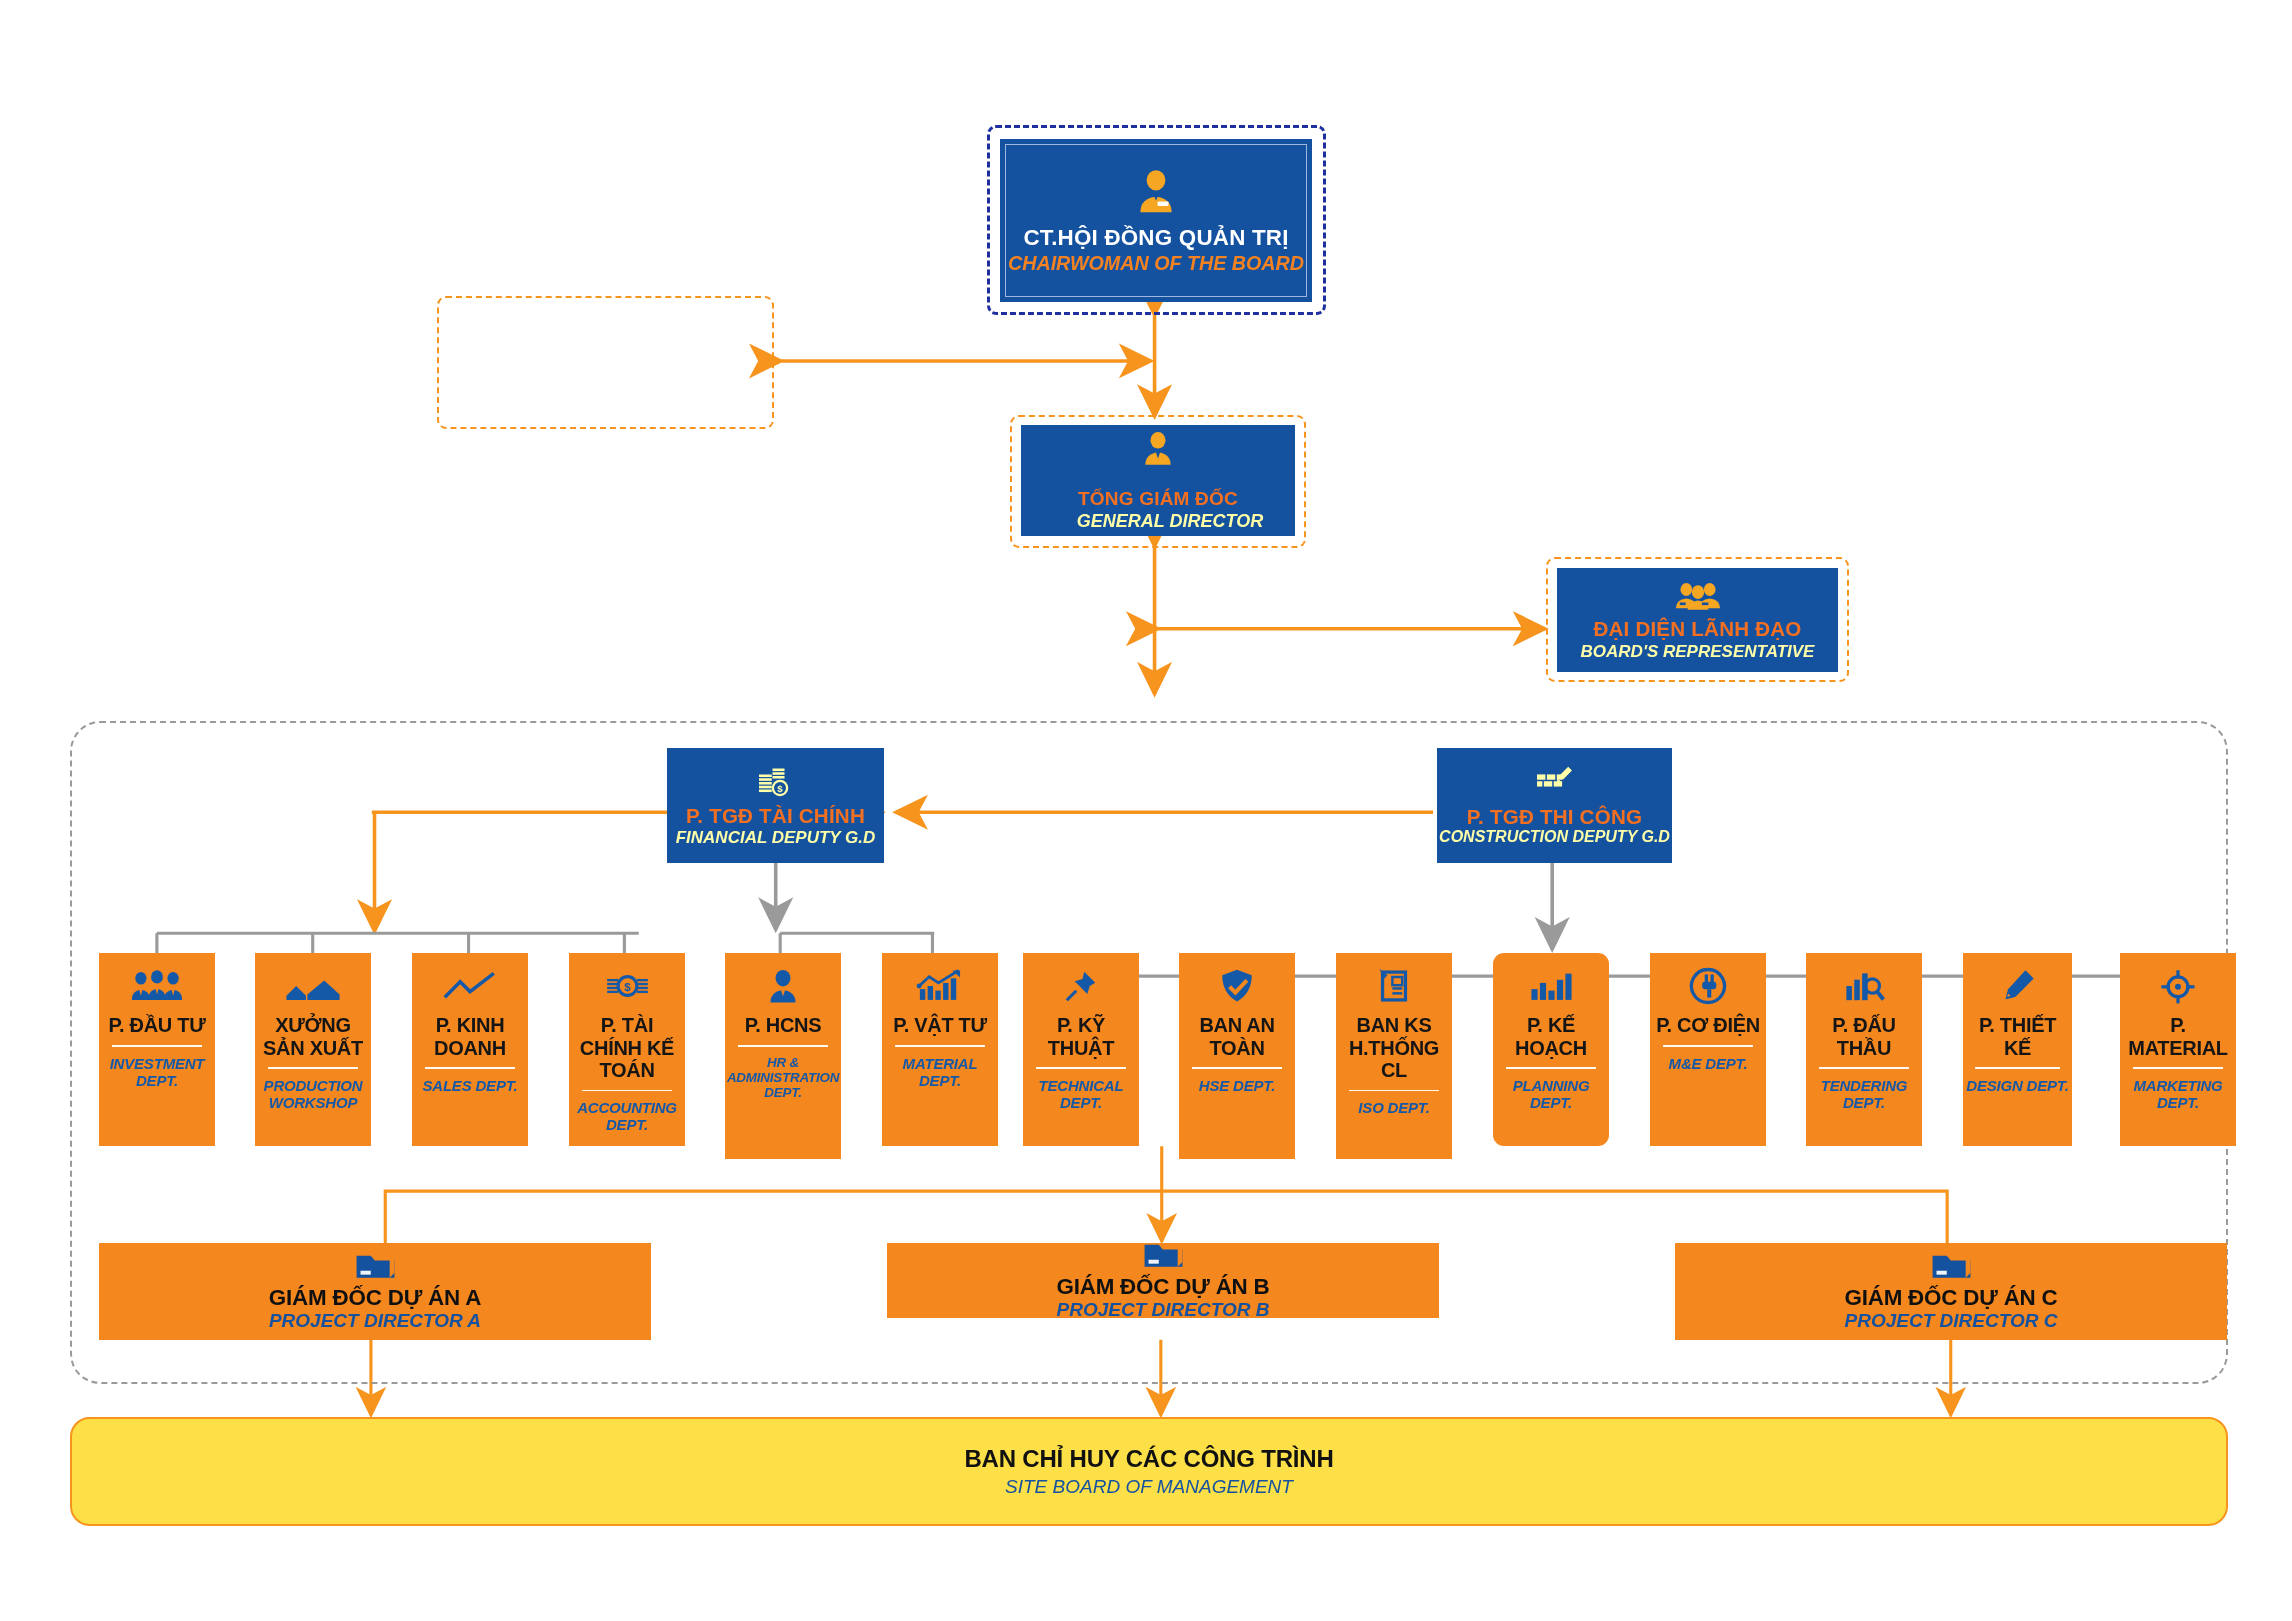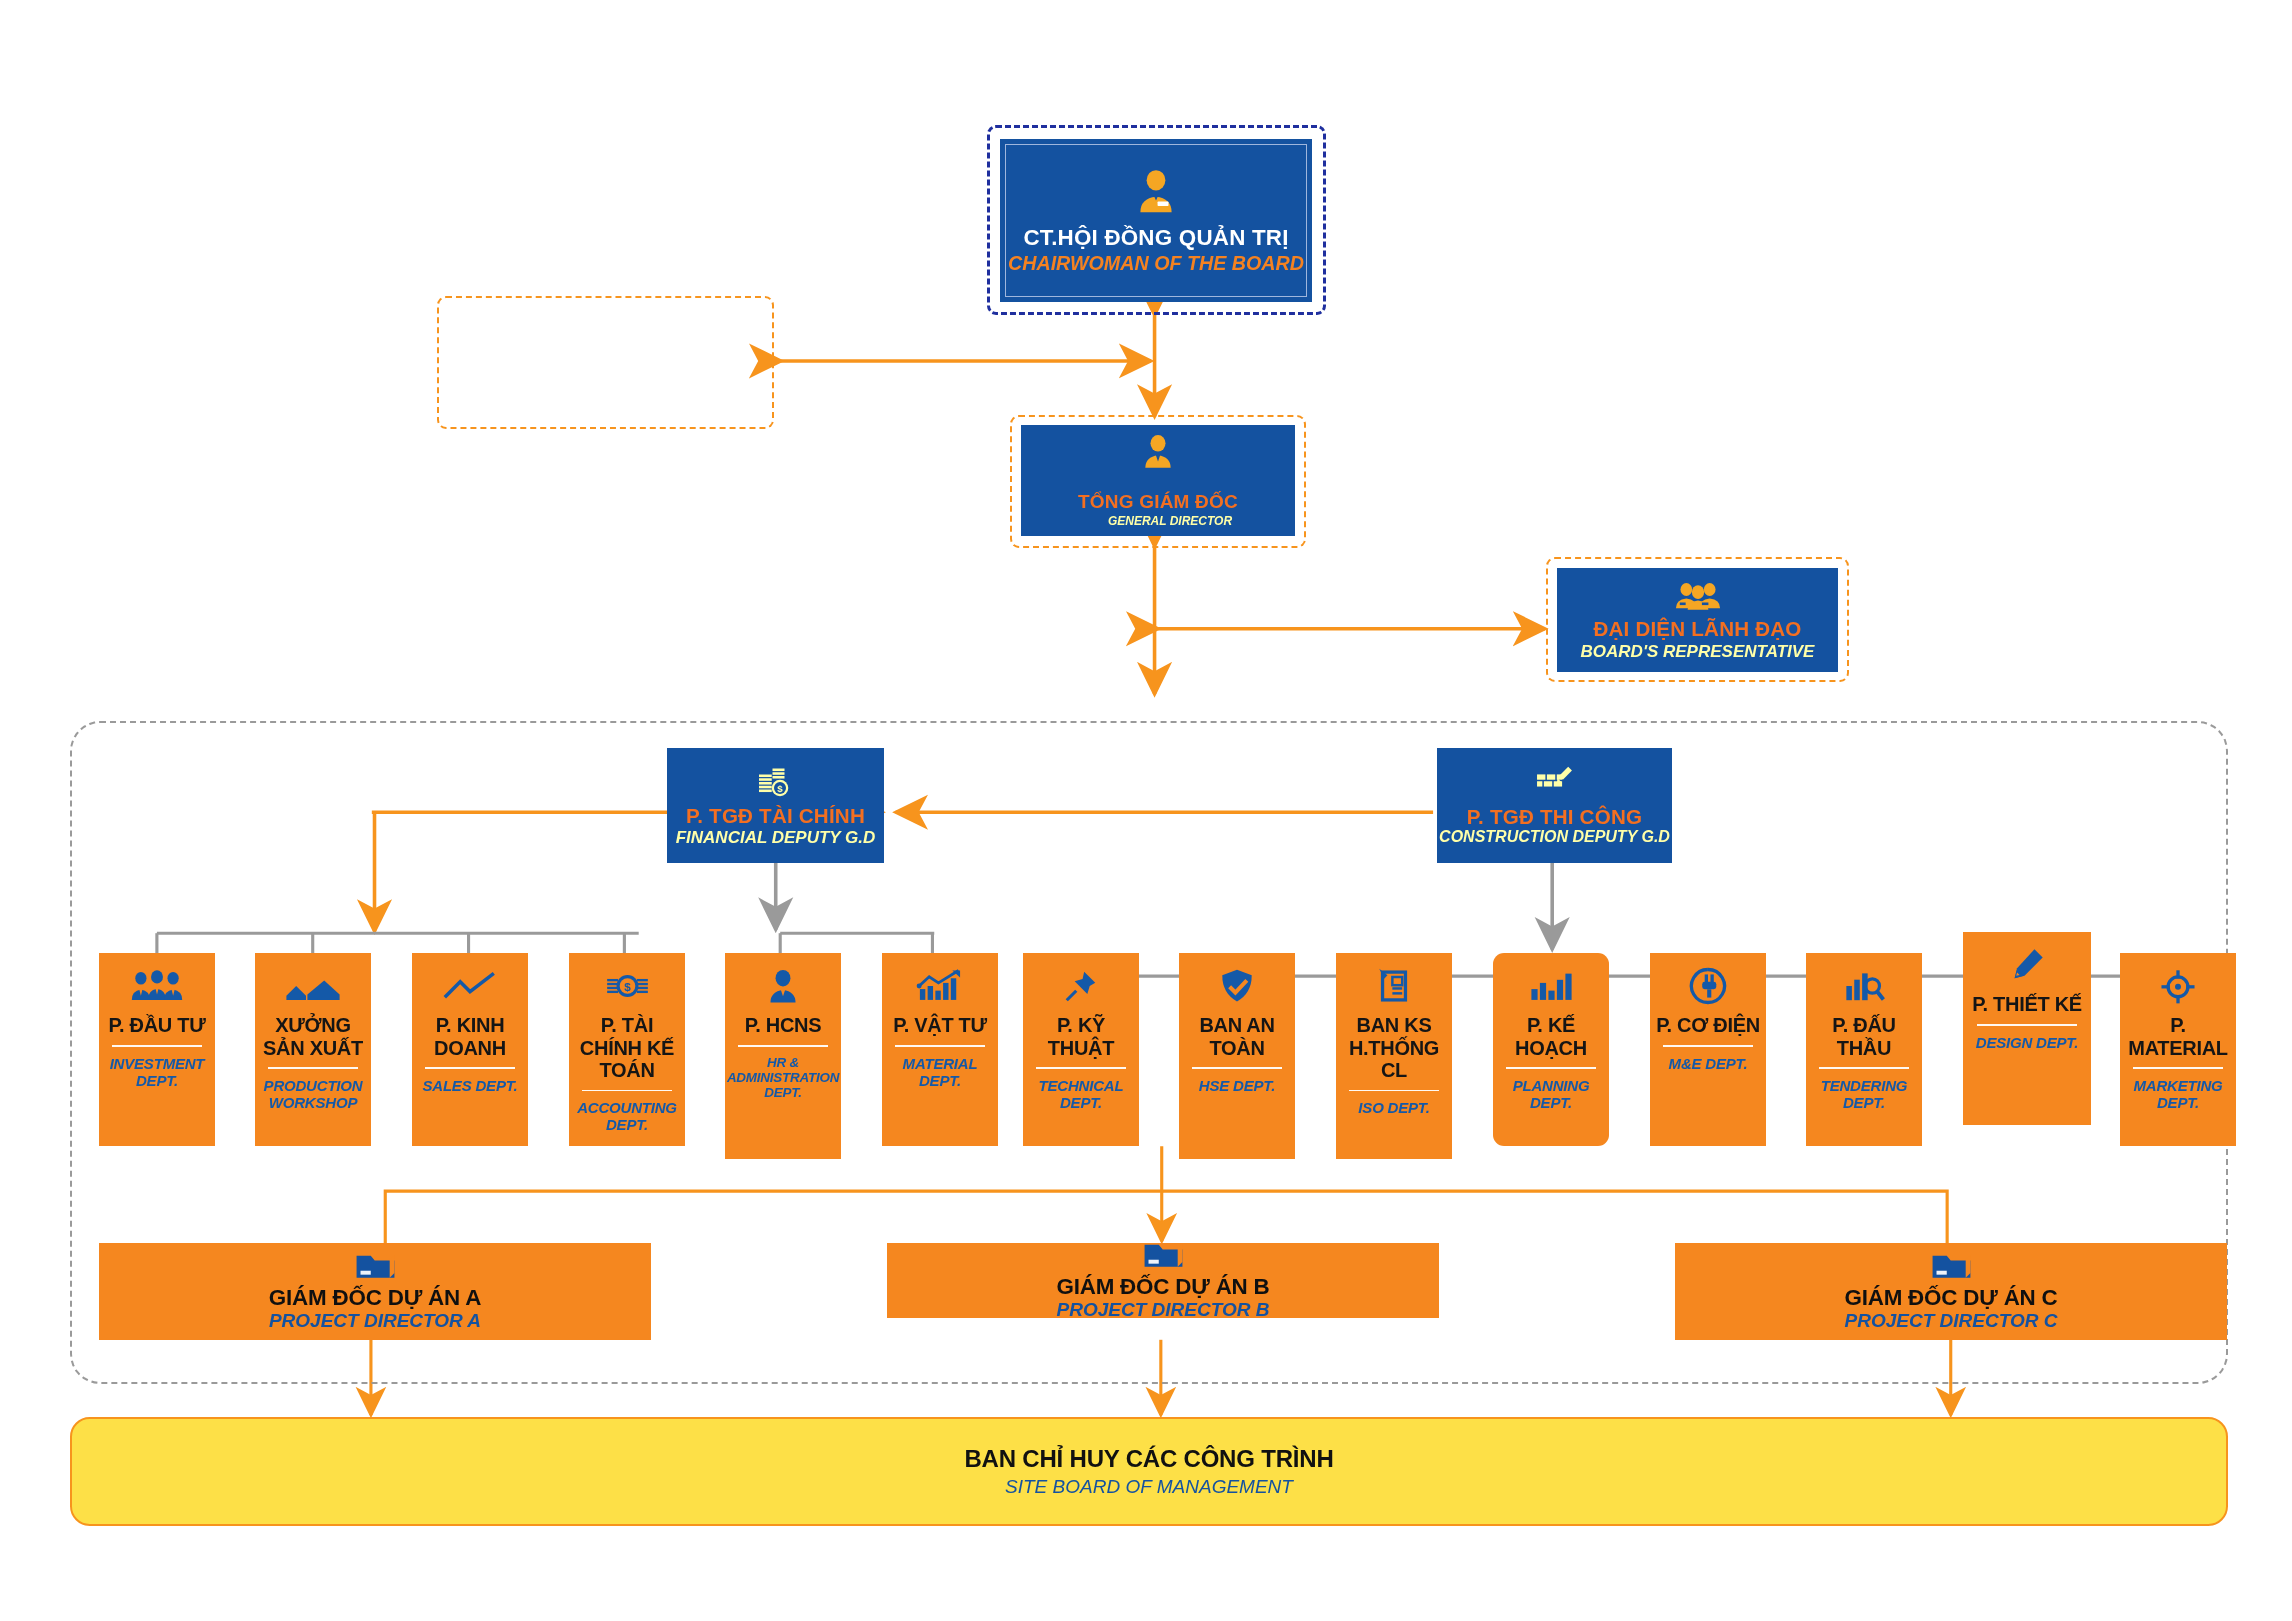--- a/index.html
+++ b/index.html
@@ -170,21 +170,21 @@
   <div class="dashwrap dash-orange" style="left:1010px;top:415px;width:296px;height:133px;"></div>
   <div class="bluecard" style="left:1021px;top:425px;width:274px;height:111px;">
     <span class="ico">
       <svg width="38" height="38" viewBox="0 0 48 48">
         <ellipse cx="24" cy="13" rx="9.5" ry="10.5" fill="#f5a623"></ellipse>
         <path d="M8 44 q0-14 16-16 q16 2 16 16 z" fill="#f5a623"></path>
         <path d="M21 27 l3 9 l3-9z" fill="#1452a0"></path>
       </svg>
     </span>
     <div class="vn" style="font-size:19px;margin-top:18px;">TỔNG GIÁM ĐỐC</div>
-    <div class="en" style="font-size:12px;margin-top:2.7px;margin-left:24px;">GENERAL DIRECTOR</div>
+    <div class="en" style="font-size:18px;margin-top:2.7px;margin-left:24px;">GENERAL DIRECTOR</div>
   </div>
 
   <div class="dashwrap dash-orange" style="left:1546px;top:557px;width:303px;height:125px;"></div>
   <div class="bluecard" style="left:1557px;top:568px;width:281px;height:104px;">
     <span class="ico">
       <svg width="52" height="32" viewBox="0 0 80 46">
         <ellipse cx="22" cy="13" rx="9" ry="10" fill="#f5a623"></ellipse>
         <ellipse cx="58" cy="13" rx="9" ry="10" fill="#f5a623"></ellipse>
         <ellipse cx="40" cy="17" rx="9.5" ry="10.5" fill="#f5a623"></ellipse>
         <path d="M6 42 q0-13 16-15 q16 2 16 15 z" fill="#f5a623"></path>
@@ -418,21 +418,21 @@
         </g>
         <circle cx="36" cy="22" r="9" fill="none" stroke="#1459a8" stroke-width="4"></circle>
         <line x1="42" y1="29" x2="50" y2="39" stroke="#1459a8" stroke-width="5"></line>
       </svg>
     </span>
     <div class="vn">P. ĐẤU THẦU</div>
     <div class="rule"></div>
     <div class="en">TENDERING DEPT.</div>
   </div>
 
-  <div class="dept" style="left:1963px;top:932px;width:128px;height:193px;">
+  <div class="dept" style="left:1963px;top:953px;width:109px;height:193px;">
     <span class="ico">
       <svg width="38" height="38" viewBox="0 0 46 46">
         <path d="M32 4 l10 10 l-22 22 l-12 3 l3 -12 z" fill="#1459a8"></path>
         <path d="M8 39 l11 -3 l-8 -8 z" fill="#1459a8"></path>
         <path d="M10 36 l4 -1 l-3 -3 z" fill="#f5871f"></path>
       </svg>
     </span>
     <div class="vn">P. THIẾT KẾ</div>
     <div class="rule"></div>
     <div class="en">DESIGN DEPT.</div>

